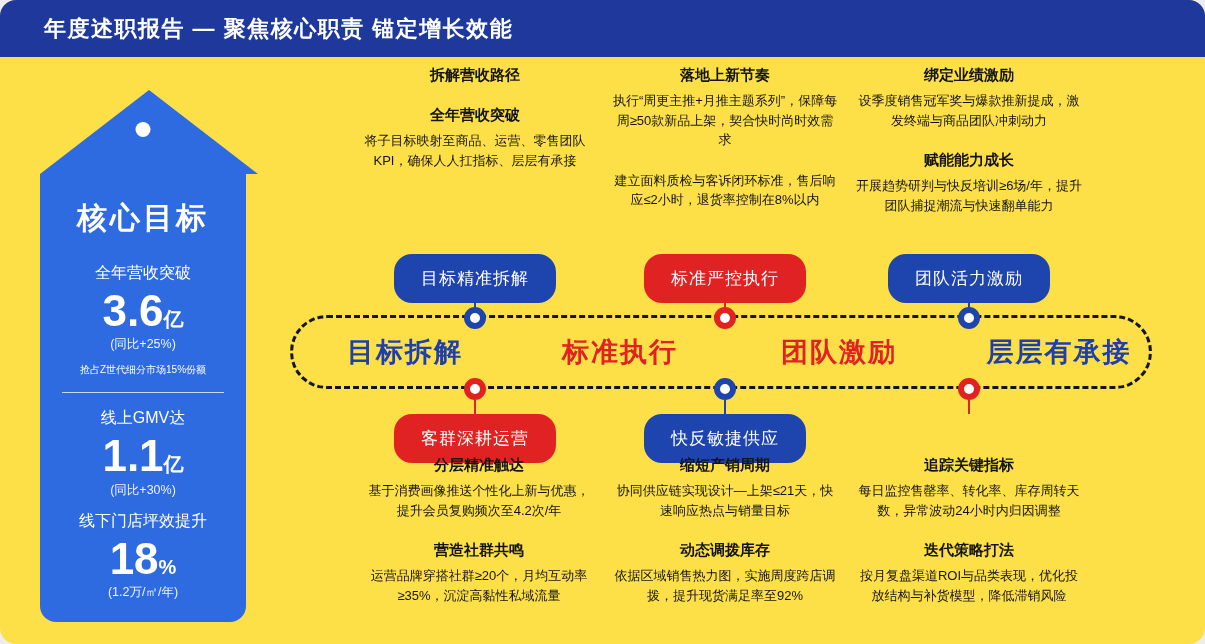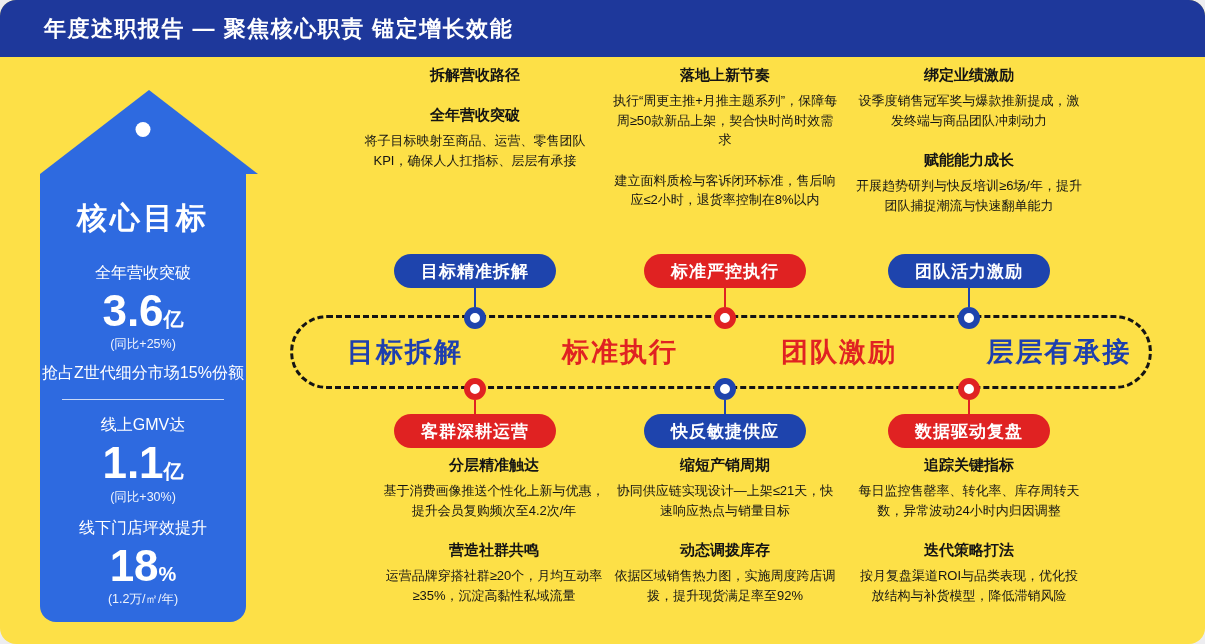--- a/index.html
+++ b/index.html
@@ -54,43 +54,43 @@
     background: #2e6ae0;
     border-radius: 0 0 16px 16px;
     color: #ffffff;
     text-align: center;
   }
   .panel-title { font-size: 30px; font-weight: bold; letter-spacing: 3px; margin: 24px 0 24px; }
   .m-label { font-size: 16px; margin-bottom: 2px; }
   .m-value { font-size: 44px; font-weight: bold; line-height: 1.12; }
   .m-unit  { font-size: 20px; font-weight: bold; }
   .m-note  { font-size: 12.5px; opacity: .92; margin-top: 1px; }
-  .m-extra { font-size: 16px; margin-top: 10px; }
+  .m-extra { font-size: 10px; margin-top: 10px; }
   .divider { width: 162px; height: 1px; background: rgba(255,255,255,.75); margin: 15px auto; }
   .metric + .metric { margin-top: 12px; }
 
   
   .col { position: absolute; width: 226px; text-align: center; color: #141414; }
   .col-t1 { left: 362px; top: 66px; }
   .col-t2 { left: 612px; top: 66px; }
   .col-t3 { left: 856px; top: 66px; }
-  .col-b1 { left: 381px; top: 456px; }
+  .col-b1 { left: 366px; top: 456px; }
   .col-b2 { left: 612px; top: 456px; }
   .col-b3 { left: 856px; top: 456px; }
   .block + .block { margin-top: 21px; }
   .block-title { font-size: 15px; font-weight: bold; margin-bottom: 6px; }
   .block-body  { font-size: 13px; line-height: 1.5; }
 
   
   .pill {
     position: absolute;
-    width: 162px; height: 34px;
+    width: 162px; height: 49px;
     border-radius: 18px;
     color: #ffffff;
-    font-size: 17px; font-weight: bold; letter-spacing: 1px;
+    font-size: 17px; font-weight: normal; letter-spacing: 1px;
     display: flex; align-items: center; justify-content: center;
   }
   .pill.blue { background: #1e44ad; }
   .pill.red  { background: #e02222; }
   .p-t1 { left: 394px; top: 254px; }
   .p-t2 { left: 644px; top: 254px; }
   .p-t3 { left: 888px; top: 254px; }
   .p-b1 { left: 394px; top: 414px; }
   .p-b2 { left: 644px; top: 414px; }
   .p-b3 { left: 888px; top: 414px; }
@@ -226,21 +226,20 @@
 
   <div class="node n-t1"></div>
   <div class="node red n-t2"></div>
   <div class="node n-t3"></div>
   <div class="node red n-b1"></div>
   <div class="node n-b2"></div>
   <div class="node red n-b3"></div>
 
   <div class="pill red  p-b1">客群深耕运营</div>
   <div class="pill blue p-b2">快反敏捷供应</div>
-  <div class="pill red  p-b3">数据驱动复盘</div>
 
   <section class="col col-b1">
     <div class="block">
       <div class="block-title">分层精准触达</div>
       <div class="block-body">基于消费画像推送个性化上新与优惠，提升会员复购频次至4.2次/年</div>
     </div>
     <div class="block">
       <div class="block-title">营造社群共鸣</div>
       <div class="block-body">运营品牌穿搭社群≥20个，月均互动率≥35%，沉淀高黏性私域流量</div>
     </div>

